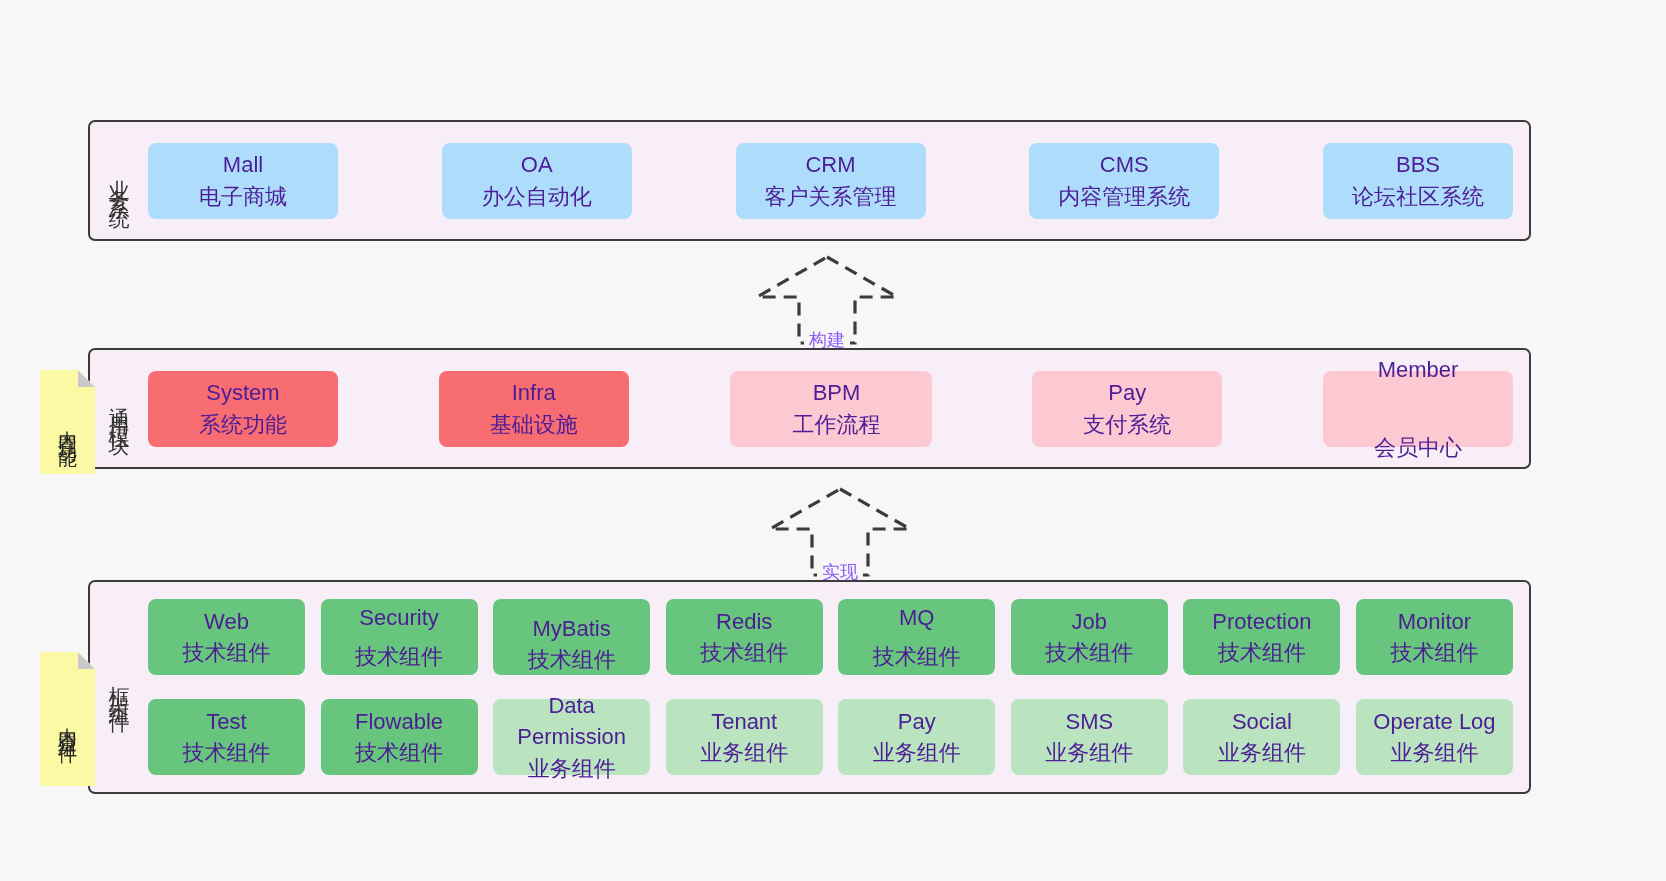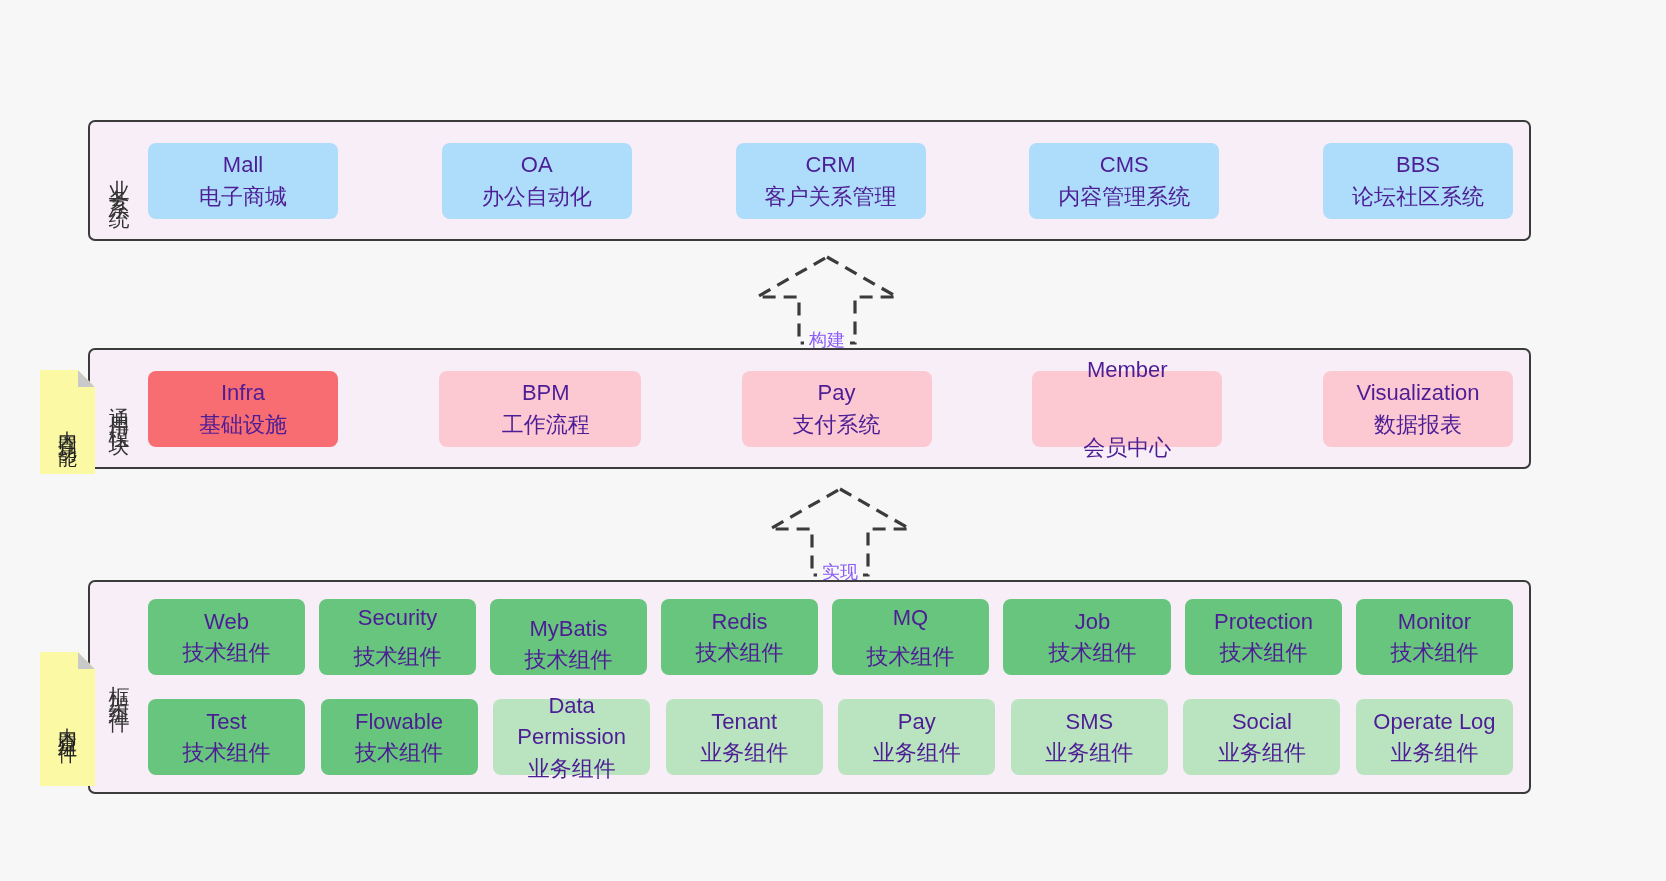--- a/index.html
+++ b/index.html
@@ -123,38 +123,38 @@
       <polygon points="75,3 145,43 103,43 103,89 47,89 47,43 5,43" fill="none" stroke="#3b3b3b" stroke-width="3.2" stroke-dasharray="13 8"></polygon>
     </svg>
     <span class="arrow-label">构建</span>
   </div>
 
   <section class="band" style="top:348px;height:121px;">
     <div class="band-label">通用模块</div>
     <div class="rows">
       <div class="boxes">
           <div class="box" style="background: rgb(247, 109, 114);">
+            <span class="box-title">System</span>
+            <span class="box-sub">系统功能</span>
+          </div>
+          <div class="box" style="background: rgb(247, 109, 114);">
             <span class="box-title">Infra</span>
             <span class="box-sub">基础设施</span>
           </div>
           <div class="box" style="background: rgb(252, 201, 211); padding-left: 12px;">
             <span class="box-title">BPM</span>
             <span class="box-sub">工作流程</span>
           </div>
           <div class="box" style="background: rgb(252, 201, 211);">
             <span class="box-title">Pay</span>
             <span class="box-sub">支付系统</span>
           </div>
           <div class="box" style="background: rgb(252, 201, 211); gap: 47px;">
             <span class="box-title">Member</span>
             <span class="box-sub">会员中心</span>
-          </div>
-          <div class="box" style="background: rgb(252, 201, 211);">
-            <span class="box-title">Visualization</span>
-            <span class="box-sub">数据报表</span>
           </div>
         </div>
     </div>
   </section>
 
   <div class="note" style="top:370px;height:104px;">
     <span class="note-text">内置功能</span>
   </div>
 
   <div class="arrow" style="left:765px;top:486px;">
@@ -181,21 +181,21 @@
             <span class="box-sub">技术组件</span>
           </div>
           <div class="box" style="background: rgb(103, 197, 125);">
             <span class="box-title">Redis</span>
             <span class="box-sub">技术组件</span>
           </div>
           <div class="box" style="background: rgb(103, 197, 125); gap: 8px;">
             <span class="box-title">MQ</span>
             <span class="box-sub">技术组件</span>
           </div>
-          <div class="box" style="background: rgb(103, 197, 125); padding-left: 11px;">
+          <div class="box" style="background: rgb(103, 197, 125);">
             <span class="box-title">Job</span>
             <span class="box-sub">技术组件</span>
           </div>
           <div class="box" style="background: rgb(103, 197, 125);">
             <span class="box-title">Protection</span>
             <span class="box-sub">技术组件</span>
           </div>
           <div class="box" style="background: rgb(103, 197, 125);">
             <span class="box-title">Monitor</span>
             <span class="box-sub">技术组件</span>

